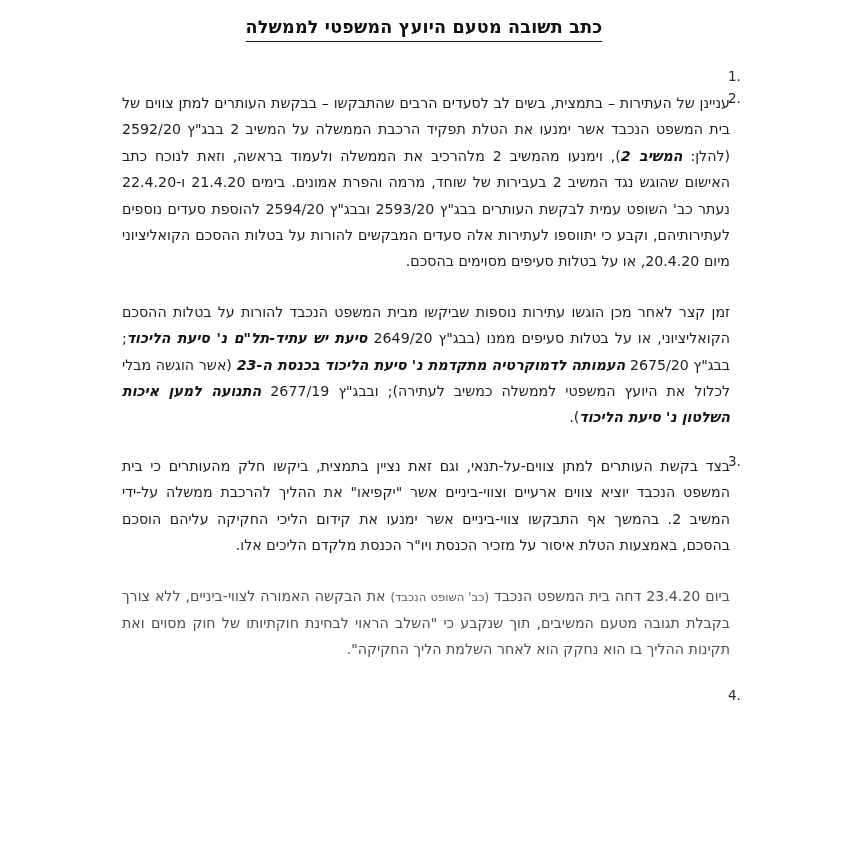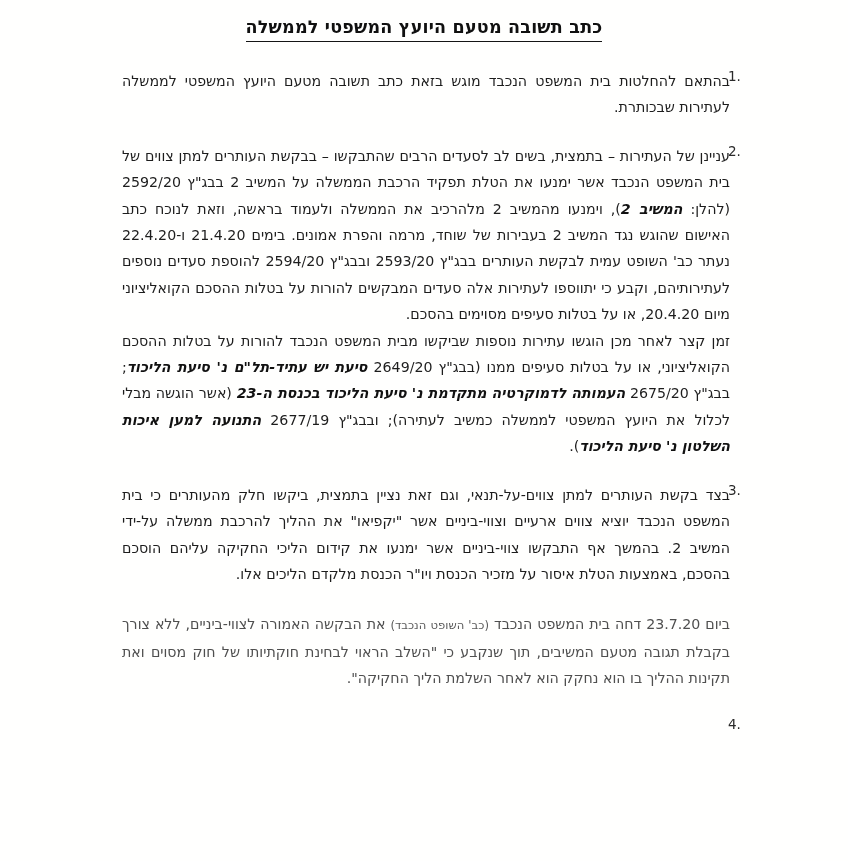--- a/index.html
+++ b/index.html
@@ -108,34 +108,33 @@
 <div id="page">
 
   <div class="doc-title">
     <span class="t-inner">כתב תשובה מטעם היועץ המשפטי לממשלה</span>
   </div>
 
   <div class="body-area">
 
   <div class="clause" style="margin-top: 0px;">
         <div class="clause-num">1.</div>
-        <p class="ptext"><span>בהתאם להחלטות בית המשפט הנכבד מוגש בזאת כתב תשובה מטעם היועץ המשפטי לממשלה לעתירות שבכותרת.</span></p>
       </div>
       <div class="clause" style="margin-top: 22px;">
         <div class="clause-num">2.</div>
         <p class="ptext"><span>עניינן של העתירות – בתמצית, בשים לב לסעדים הרבים שהתבקשו – בבקשת העותרים למתן צווים של בית המשפט הנכבד אשר ימנעו את הטלת תפקיד הרכבת הממשלה על המשיב 2 בבג"ץ 2592/20 (להלן: </span><strong>המשיב 2</strong><span>), וימנעו מהמשיב 2 מלהרכיב את הממשלה ולעמוד בראשה, וזאת לנוכח כתב האישום שהוגש נגד המשיב 2 בעבירות של שוחד, מרמה והפרת אמונים. בימים 21.4.20 ו-22.4.20 נעתר כב' השופט עמית לבקשת העותרים בבג"ץ 2593/20 ובבג"ץ 2594/20 להוספת סעדים נוספים לעתירותיהם, וקבע כי יתווספו לעתירות אלה סעדים המבקשים להורות על בטלות ההסכם הקואליציוני מיום 20.4.20, או על בטלות סעיפים מסוימים בהסכם.</span></p>
       </div>
-      <div class="clause subblock" style="">
+      <div class="clause subblock" style="margin-top: 24px;">
         <p class="ptext"><span>זמן קצר לאחר מכן הוגשו עתירות נוספות שביקשו מבית המשפט הנכבד להורות על בטלות ההסכם הקואליציוני, או על בטלות סעיפים ממנו (בבג"ץ 2649/20 </span><strong>סיעת יש עתיד-תל"ם נ' סיעת הליכוד</strong><span>; בבג"ץ 2675/20 </span><strong>העמותה לדמוקרטיה מתקדמת נ' סיעת הליכוד בכנסת ה-23</strong><span> (אשר הוגשה מבלי לכלול את היועץ המשפטי לממשלה כמשיב לעתירה); ובבג"ץ 2677/19 </span><strong>התנועה למען איכות השלטון נ' סיעת הליכוד</strong><span>).</span></p>
       </div>
       <div class="clause" style="margin-top: 22px;">
         <div class="clause-num">3.</div>
         <p class="ptext"><span>בצד בקשת העותרים למתן צווים-על-תנאי, וגם זאת נציין בתמצית, ביקשו חלק מהעותרים כי בית המשפט הנכבד יוציא צווים ארעיים וצווי-ביניים אשר "יקפיאו" את ההליך להרכבת ממשלה על-ידי המשיב 2. בהמשך אף התבקשו צווי-ביניים אשר ימנעו את קידום הליכי החקיקה עליהם הוסכם בהסכם, באמצעות הטלת איסור על מזכיר הכנסת ויו"ר הכנסת מלקדם הליכים אלו.</span></p>
       </div>
       <div class="clause subblock" style="margin-top: 24px;">
-        <p class="ptext faded"><span>ביום 23.7.20 דחה בית המשפט הנכבד </span><span class="small-note">(כב' השופט הנכבד)</span><span> את הבקשה האמורה לצווי-ביניים, ללא צורך בקבלת תגובה מטעם המשיבים, תוך שנקבע כי "השלב הראוי לבחינת חוקתיותו של חוק מסוים ואת תקינות ההליך בו הוא נחקק הוא לאחר השלמת הליך החקיקה".</span></p>
+        <p class="ptext faded"><span>ביום 23.4.20 דחה בית המשפט הנכבד </span><span class="small-note">(כב' השופט הנכבד)</span><span> את הבקשה האמורה לצווי-ביניים, ללא צורך בקבלת תגובה מטעם המשיבים, תוך שנקבע כי "השלב הראוי לבחינת חוקתיותו של חוק מסוים ואת תקינות ההליך בו הוא נחקק הוא לאחר השלמת הליך החקיקה".</span></p>
       </div>
       <div class="clause" style="margin-top: 24px;">
         <div class="clause-num">4.</div>
       </div>
     </div>
 
 </div>
 
 </body></html>

